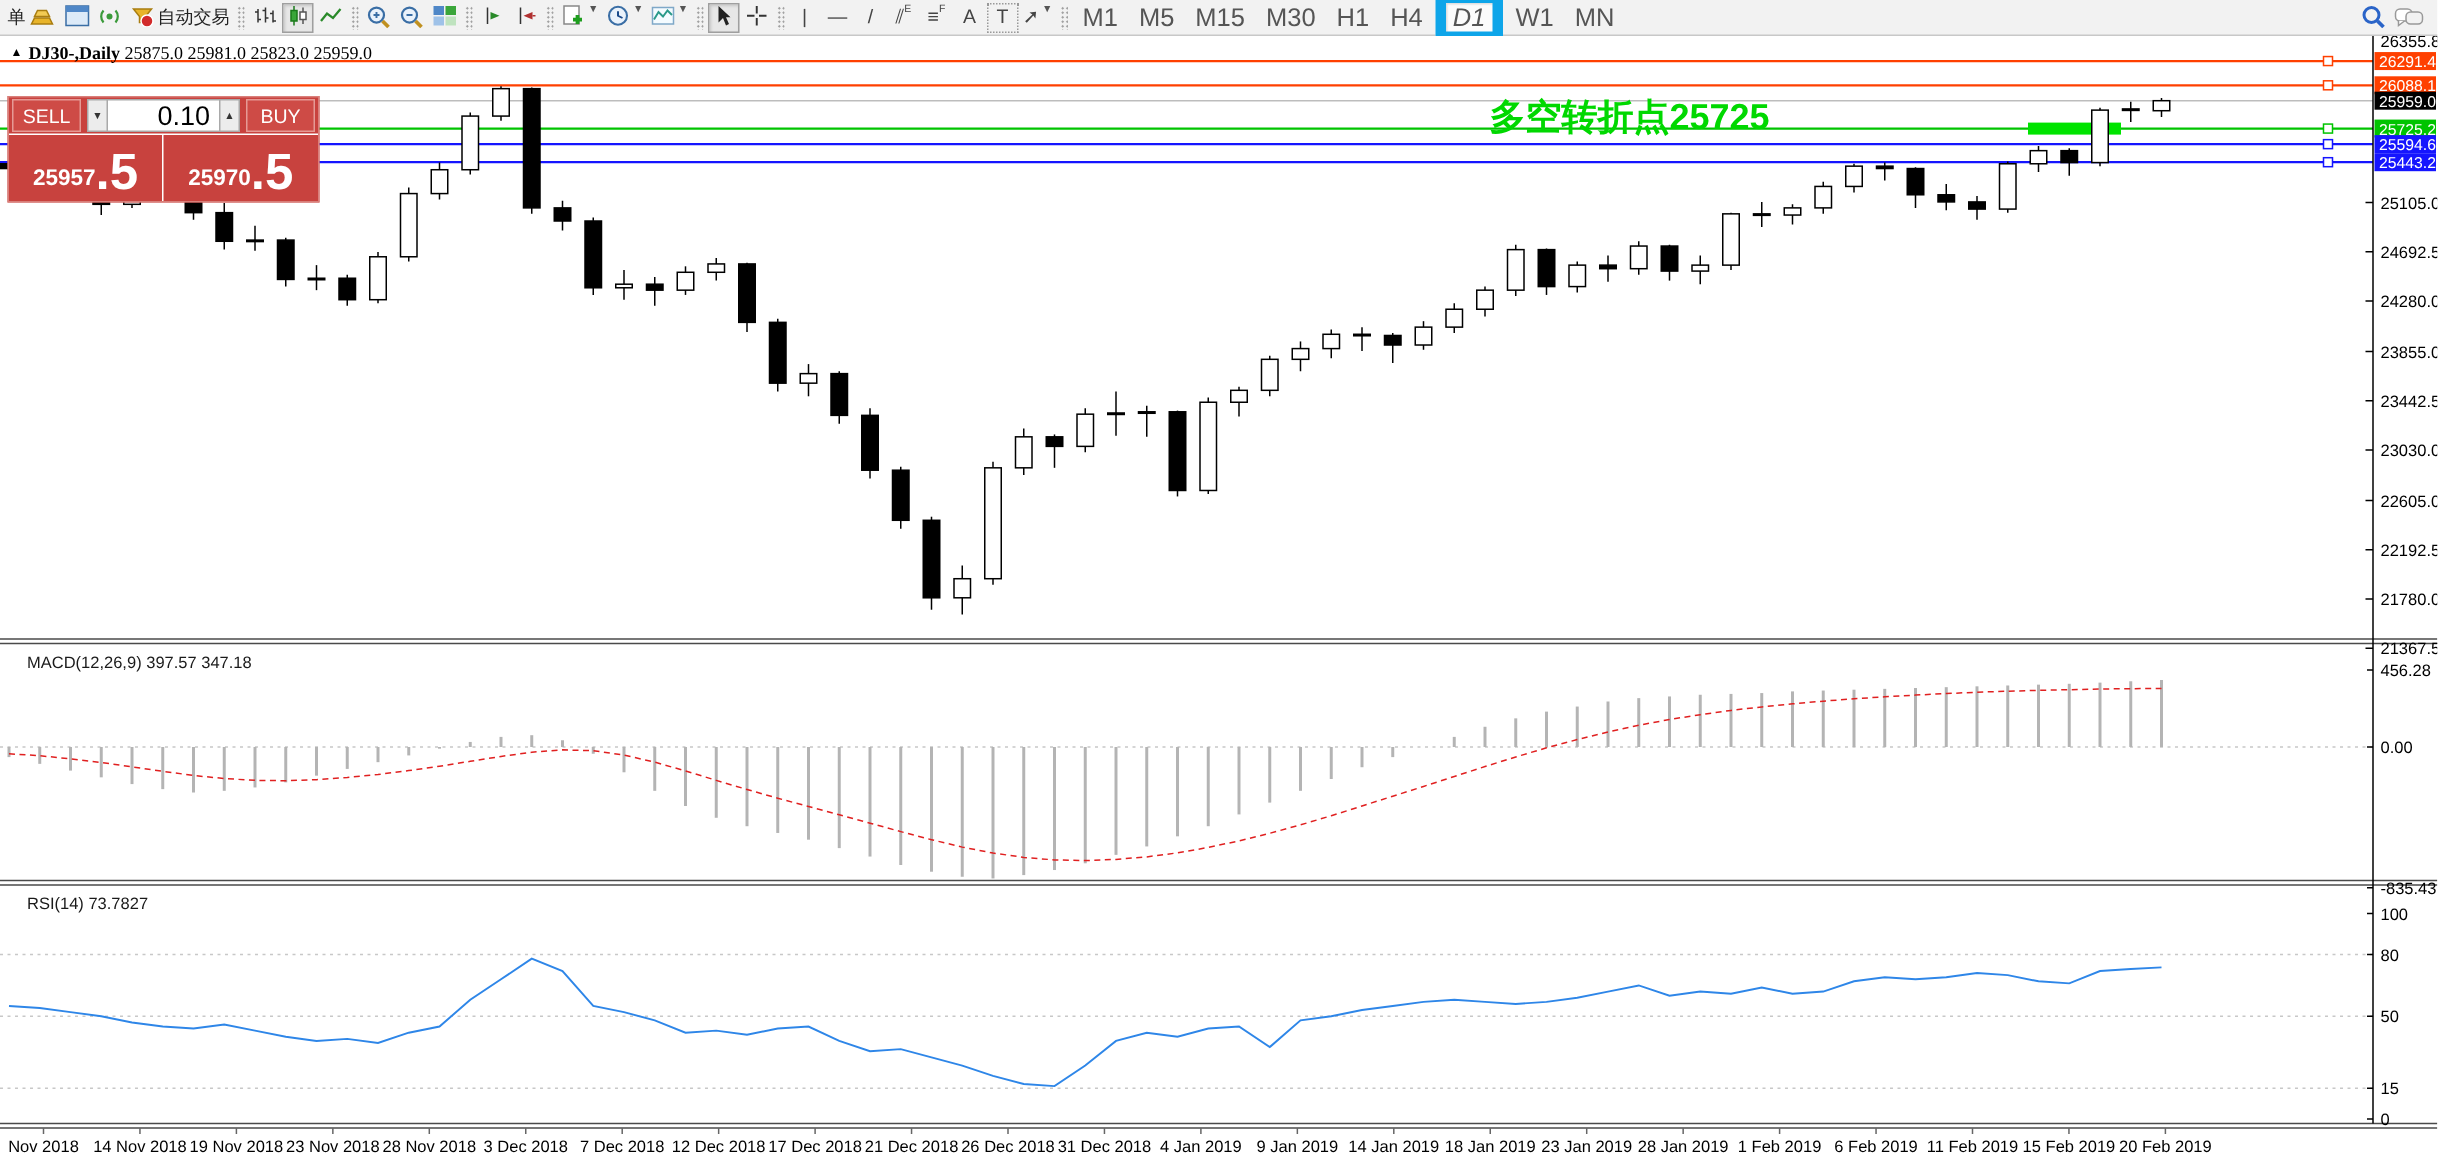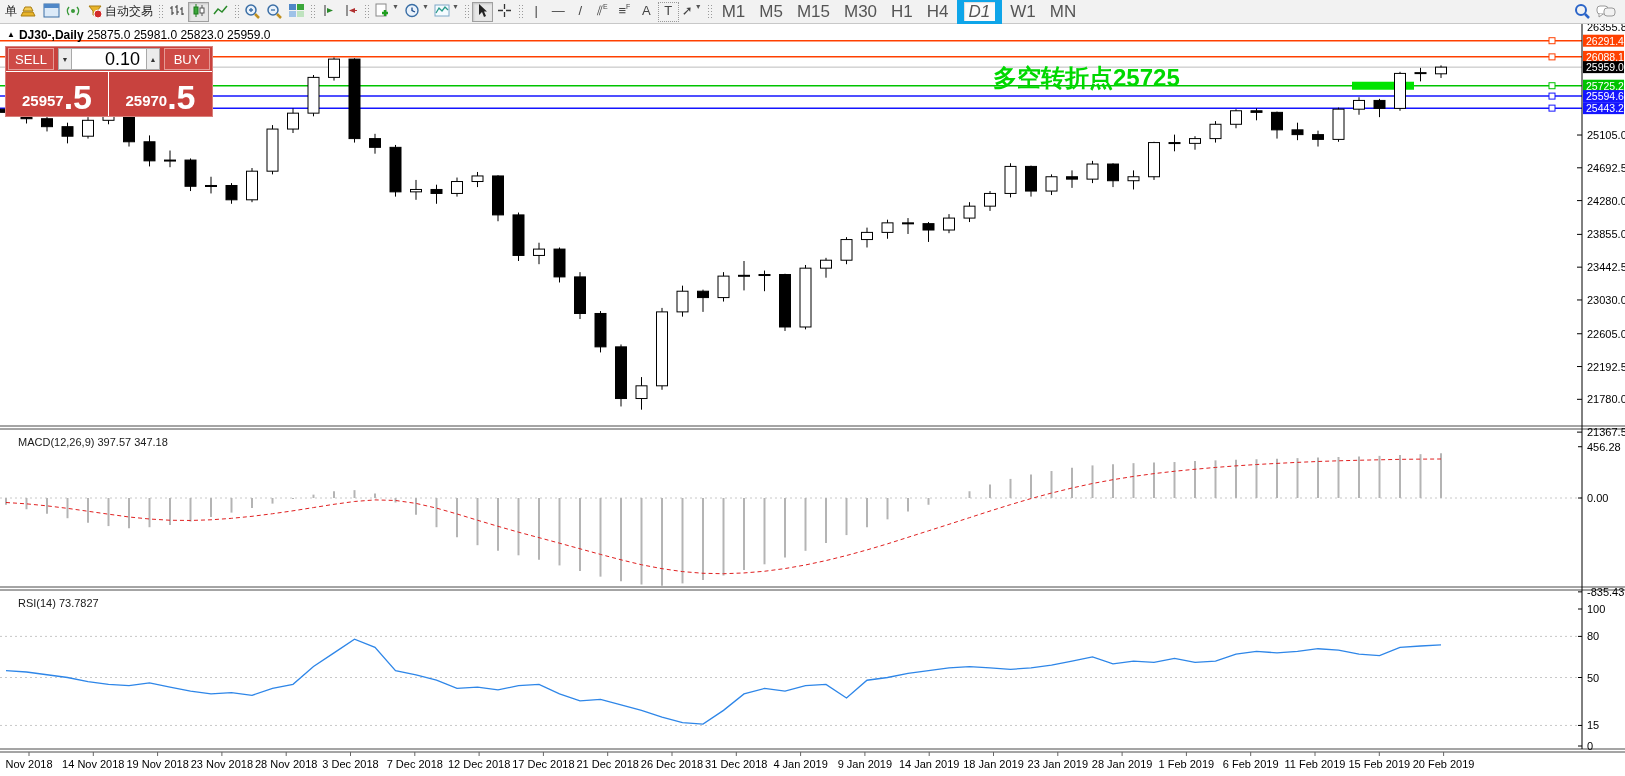--- a/index.html
+++ b/index.html
@@ -16,27 +16,27 @@
   .tb-label{font-size:12px;color:#222;margin-left:2px;}
   .caret{font-size:7px;color:#555;margin-left:2px;}
   .tf-btn{height:18px;padding:0 5px;margin:0 1px;font-size:17px;color:#555;border:1px solid transparent;}
   .tf-btn.active{border:7px solid #0ea5e9;background:#fbfbfb;box-shadow:inset 1px 1px 1px rgba(0,0,0,.12);font-style:italic;}
   .tb-spacer{flex:1;}
   .ico{display:block;}
   
   .chart-area{position:relative;width:1525px;height:753px;background:#fff;padding-left:37px;}
   #cv{position:absolute;left:0;top:0;}
   #cv text{font-family:"Liberation Sans",sans-serif;}
-  .chart-title{position:absolute;left:7px;top:4px;font-size:12px;color:#000;z-index:5;}
+  .chart-title{position:absolute;left:7px;top:4px;font-size:12px;color:#000;z-index:5;font-family:Liberation Serif, serif;}
   .chart-title .tri{font-size:8px;margin-right:4px;vertical-align:2px;}
   .chart-title b{font-weight:bold;}
   .ind-label{position:absolute;left:18px;font-size:11px;color:#1a1a1a;z-index:4;}
   .annotation{position:absolute;left:993px;top:38px;font-size:24px;font-weight:bold;z-index:4;}
   
-  .trade-panel{position:absolute;left:5px;top:22px;width:206px;z-index:6;
+  .trade-panel{position:absolute;left:5px;top:40px;width:206px;z-index:6;
     background:#c8423e;border:1px solid #d97f7a;}
   .tp-row1{display:flex;align-items:center;height:24px;border-bottom:1px solid #fff;}
   .tp-btn{height:20px;width:44px;margin:0 2px;background:#ce4b46;border:1px solid #e59a95;
     color:#fff;font-size:13px;display:flex;align-items:center;justify-content:center;}
   .tp-stepper{flex:1;display:flex;align-items:center;height:22px;margin:0 2px;}
   .step{width:14px;height:22px;background:#ececec;border:1px solid #a9a9a9;color:#333;
     font-size:7px;display:flex;align-items:center;justify-content:center;box-sizing:border-box;}
   .vol{flex:1;height:22px;background:#fff;border-top:1px solid #a9a9a9;border-bottom:1px solid #a9a9a9;
     color:#000000;font-size:18px;display:flex;align-items:center;justify-content:flex-end;
     padding-right:6px;box-sizing:border-box;}

